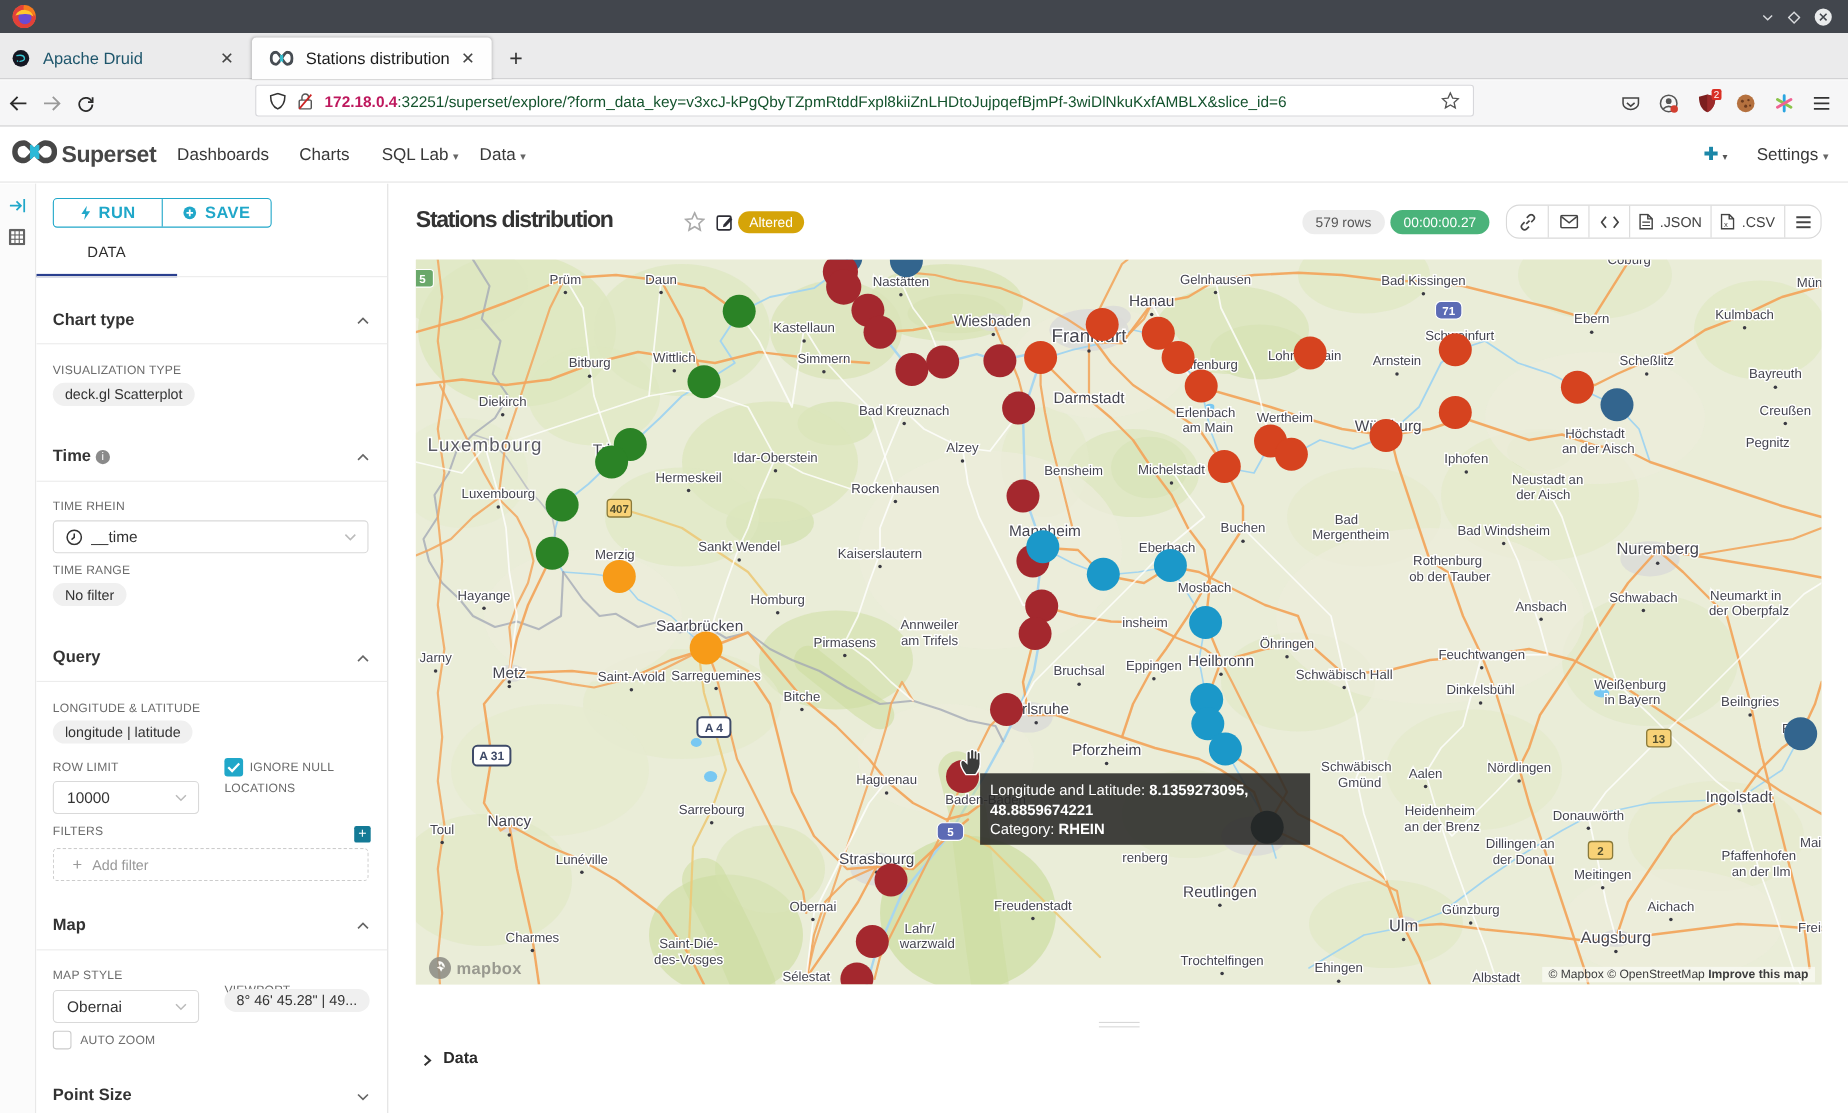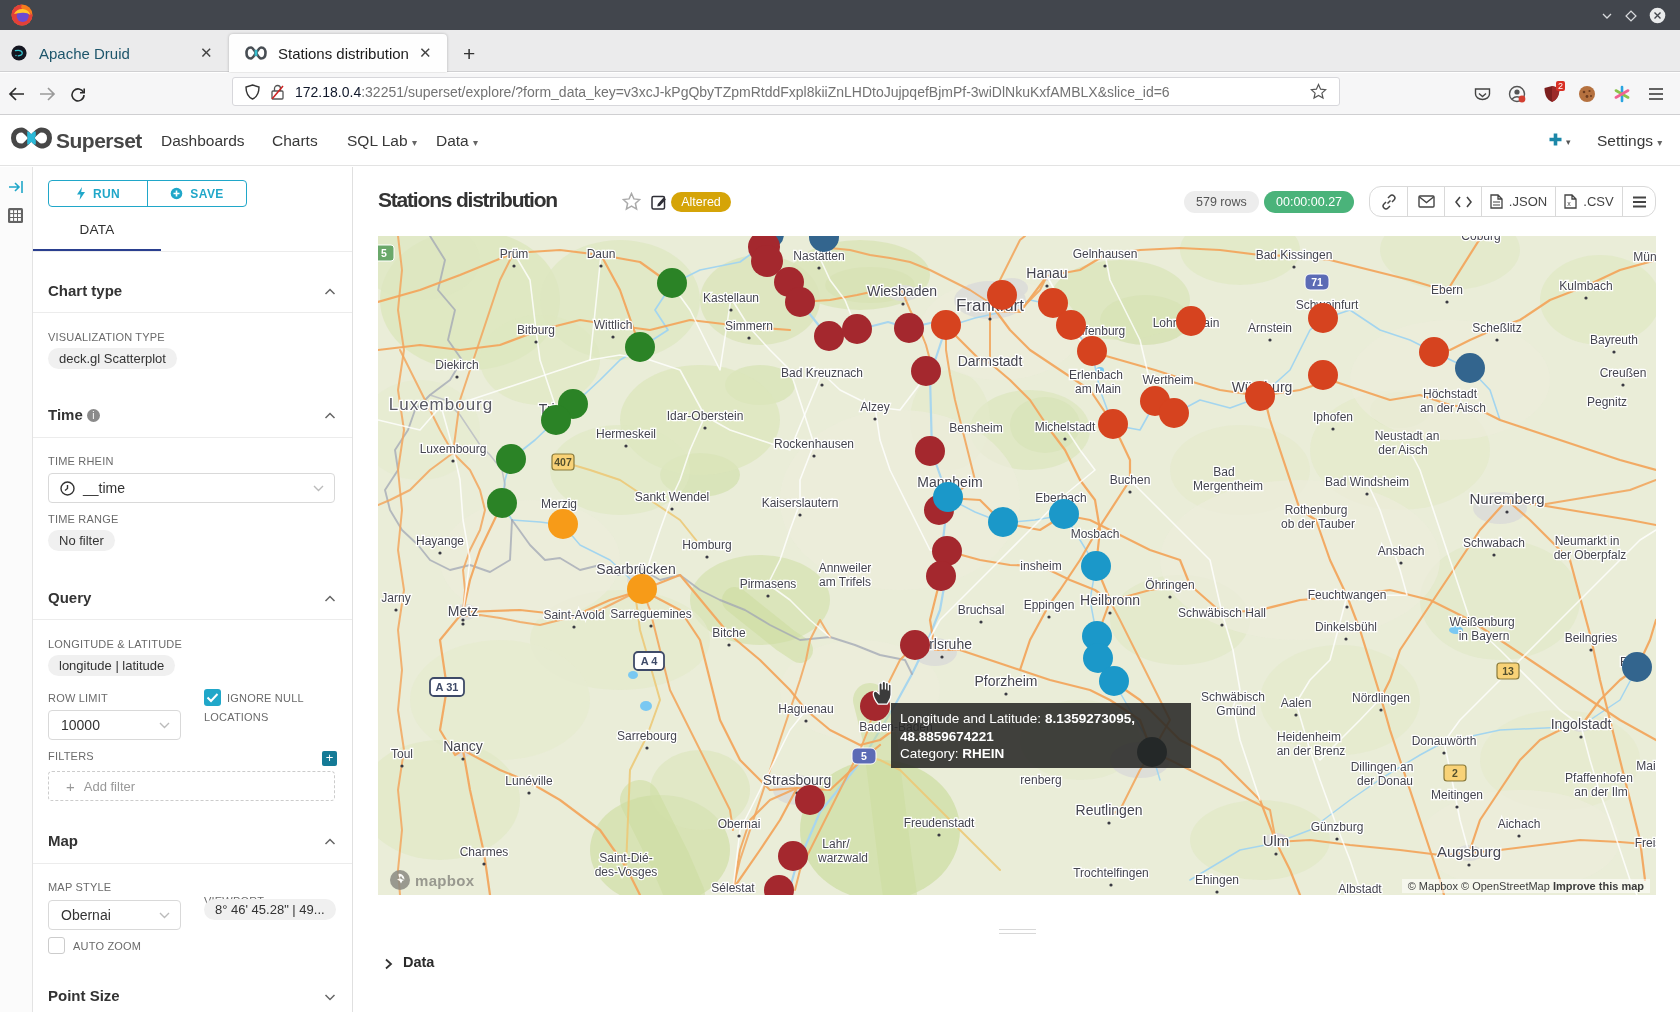--- a/index.html
+++ b/index.html
@@ -17,21 +17,21 @@
   .newtab { position:absolute; left:463px; top:12px; font-size:21px; color:#333; }
   .urlbar { position:absolute; left:0; top:73px; width:1680px; height:42px; background:#f6f6f7; border-bottom:1px solid #cfcfd1; }
   .navicons { position:absolute; top:4px; left:8px; display:flex; gap:14px; align-items:center; height:34px; color:#2b2b2b; font-size:17px;}
   .urlinput { position:absolute; left:232px; top:4px; width:1108px; height:29px; background:#fff; border:1px solid #d7d7db; border-radius:3px; display:flex; align-items:center; font-size:14px; }
   .urlicons { position:absolute; top:4px; right:16px; display:flex; gap:17px; align-items:center; height:34px; font-size:16px; color:#3a3a3a;}
   .navbar { position:absolute; left:0; top:116px; width:1680px; height:50px; background:#fff; border-bottom:1px solid #e3e3e3; }
   .navbar .item { position:absolute; top:16px; font-size:15.5px; color:#383838; }
   .leftstrip { position:absolute; left:0; top:167px; width:33px; height:845px; background:#fbfbfb; border-right:1px solid #e3e3e3; }
   .sidepanel { position:absolute; left:33px; top:167px; width:320px; height:845px; background:#fff; border-right:1px solid #e0e0e0; overflow:hidden; }
   .runsave { position:absolute; left:15px; top:13px; width:199px; height:27px; border:1px solid #20a7c9; border-radius:4px; display:flex; }
-  .runsave .seg { flex:1; display:flex; align-items:center; justify-content:center; color:#20a7c9; font-size:12px; font-weight:bold; letter-spacing:.4px;}
+  .runsave .seg { flex:1; display:flex; align-items:center; justify-content:center; color:#20a7c9; font-size:15px; font-weight:bold; letter-spacing:.4px;}
   .runsave .seg+.seg { border-left:1px solid #20a7c9; }
   .datatab { position:absolute; left:0px; top:55px; width:128px; text-align:center; font-size:13.5px; font-weight:normal; color:#2f2f2f; letter-spacing:.3px; }
   .tabline { position:absolute; left:0px; top:82px; width:128px; height:3px; background:#2a3f8f; }
   .paneldiv { position:absolute; left:0; width:320px; height:1px; background:#ececec; }
   .sechead { position:absolute; left:15px; font-size:15px; font-weight:bold; color:#333; }
   .chev { position:absolute; left:291px; width:12px; height:12px; }
   .label { position:absolute; left:15px; font-size:11px; color:#6b6b6b; letter-spacing:.2px; }
   .pill { position:absolute; background:#f0f0f0; border-radius:11px; font-size:13px; color:#333; padding:3px 11px; }
   .selbox { position:absolute; left:15px; width:287px; height:30px; border:1px solid #d9d9d9; border-radius:4px; background:#fff; display:flex; align-items:center; font-size:14px; color:#333; }
   .maintitle { position:absolute; left:378px; top:188px; font-size:21px; font-weight:bold; color:#333; letter-spacing:-1.2px; }
@@ -111,22 +111,22 @@
   </div>
   <div class="urlinput">
     <svg style="margin-left:12px" width="15" height="16" viewBox="0 0 15 16">
         <path d="M7.5 1 L14 3 C14 9 12 13 7.5 15 C3 13 1 9 1 3 Z" fill="none" stroke="#333" stroke-width="1.4"></path>
       </svg>
     <svg style="margin-left:10px" width="15" height="16" viewBox="0 0 15 16">
         <rect x="2" y="7" width="11" height="8" rx="1" fill="none" stroke="#555" stroke-width="1.3"></rect>
         <path d="M4.5 7 V4.5 A3 3 0 0 1 10.5 4.5 V7" fill="none" stroke="#555" stroke-width="1.3"></path>
         <path d="M2 15 L13 2" stroke="#c22" stroke-width="1.5"></path>
       </svg>
-    <span style="margin-left:10px;color:#0f172a;">172.18.0.4</span>
-      <span style="color:#737373;">:32251/superset/explore/?form_data_key=v3xcJ-kPgQbyTZpmRtddFxpl8kiiZnLHDtoJujpqefBjmPf-3wiDlNkuKxfAMBLX&amp;slice_id=6</span>
+    <span style="margin-left:10px;color:#be185d;font-weight:bold;">172.18.0.4</span>
+      <span style="color:#14532d;">:32251/superset/explore/?form_data_key=v3xcJ-kPgQbyTZpmRtddFxpl8kiiZnLHDtoJujpqefBjmPf-3wiDlNkuKxfAMBLX&amp;slice_id=6</span>
     <svg style="position:absolute;right:12px" width="17" height="17" viewBox="0 0 17 17">
         <path d="M8.5 1.5 L10.6 6.2 L15.7 6.7 L11.9 10.1 L13 15.1 L8.5 12.5 L4 15.1 L5.1 10.1 L1.3 6.7 L6.4 6.2 Z" fill="none" stroke="#555" stroke-width="1.2"></path>
       </svg>
   </div>
   <div class="urlicons">
     <svg width="17" height="17" viewBox="0 0 17 17">
         <path d="M1.5 3 H15.5 V8 A7 5.5 0 0 1 1.5 8 Z" fill="none" stroke="#444" stroke-width="1.4"></path>
         <path d="M5 7.5 L8.5 10.5 L12 7.5" stroke="#444" stroke-width="1.4" fill="none"></path>
       </svg>
     <svg width="18" height="18" viewBox="0 0 18 18">

